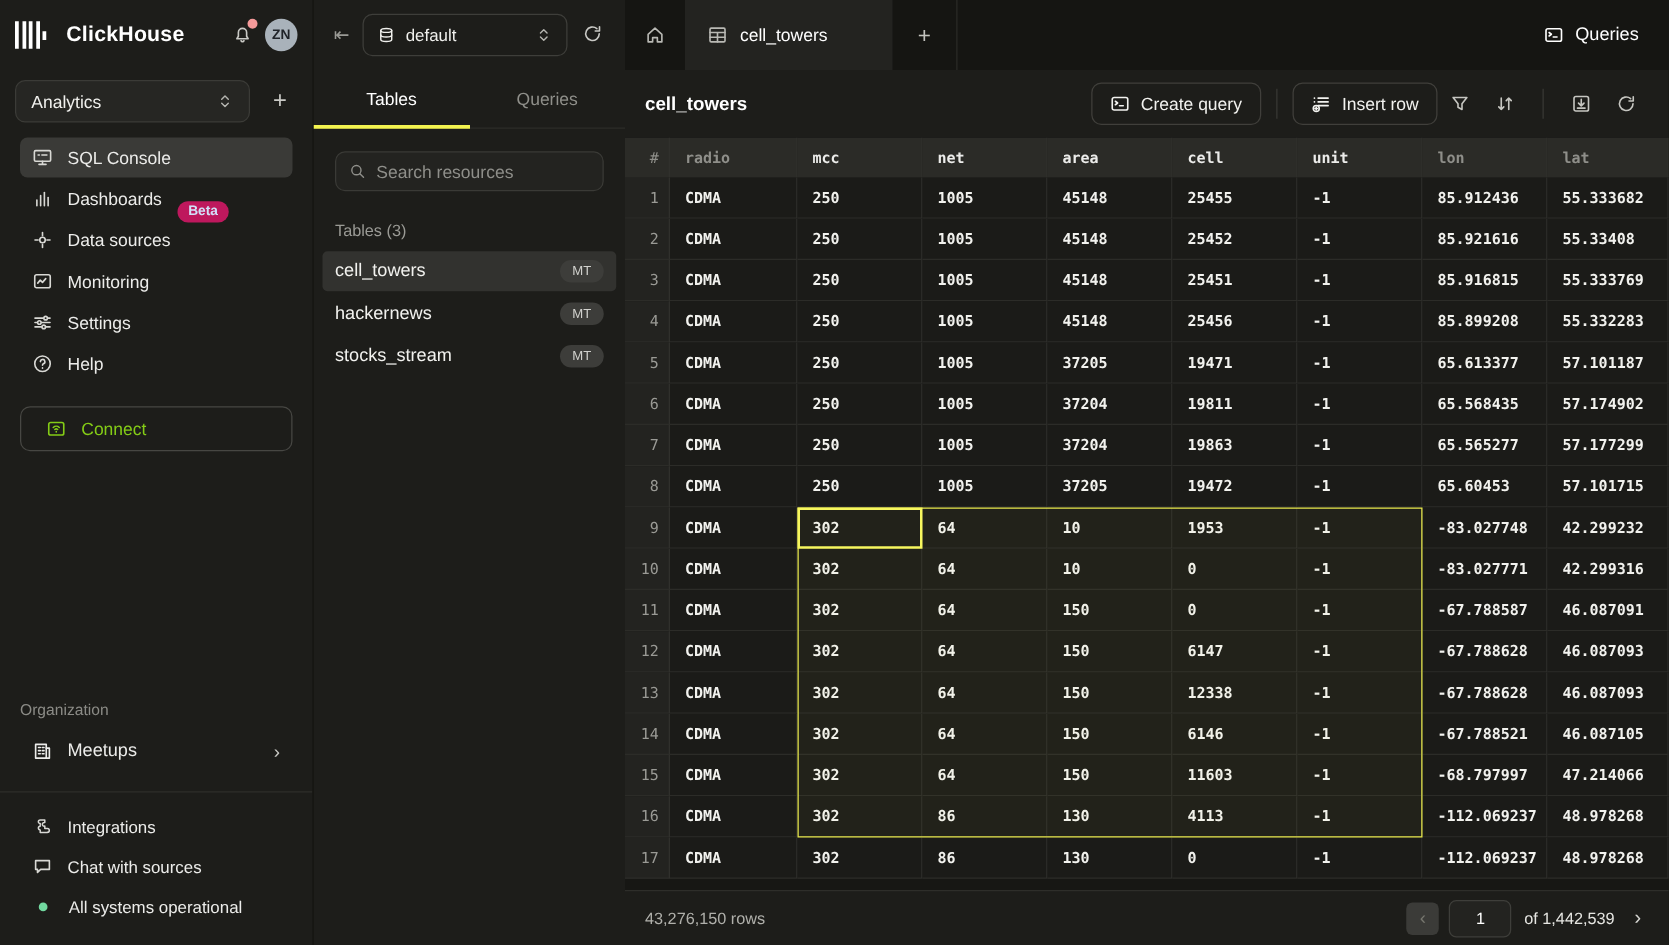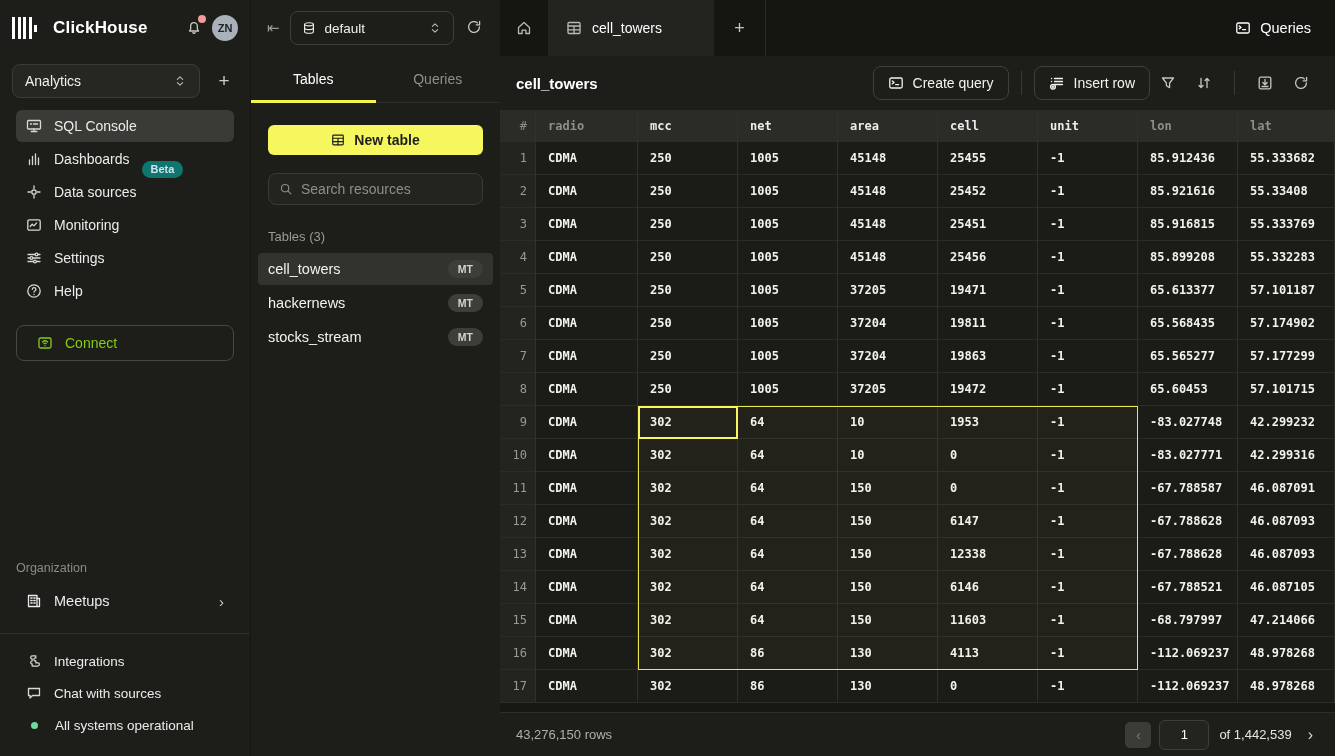--- a/index.html
+++ b/index.html
@@ -26,21 +26,21 @@
   .ws-row { display:flex; align-items:center; gap:10px; padding:8px 12px 10px; }
   .ws-select { flex:1; height:34px; background:#262623; border:1px solid #3b3b37; border-radius:8px; display:flex; align-items:center; padding:0 12px; font-size:14px; color:#f0f0ed; }
   .ws-select .spacer { flex:1; }
   .updown { color:#b5b5b0; }
   .plus-btn { width:28px; height:28px; display:flex; align-items:center; justify-content:center; color:#c9c9c5; font-size:19px; font-weight:300; }
 
   .nav { padding:2px 16px 0; display:flex; flex-direction:column; gap:1px; }
   .nav-item { height:32px; display:flex; align-items:center; gap:12px; padding:0 10px; border-radius:6px; color:#ececea; font-size:14px; }
   .nav-item.active { background:#3a3a37; }
   .nav-item .ic { color:#d8d8d4; }
-  .badge-beta { background:#0f766e; color:#d2e0f8; font-size:11px; font-weight:bold; padding:3px 9px; border-radius:10px; line-height:1;margin-top:20px; }
+  .badge-beta { background:#be185d; color:#d2e0f8; font-size:11px; font-weight:bold; padding:3px 9px; border-radius:10px; line-height:1;margin-top:20px; }
 
   .connect-btn { margin:18px 16px 0; height:36px; border:1px solid #474743; border-radius:8px; display:flex; align-items:center; gap:12px; padding:0 20px; font-size:14px; color:#84cc16; }
   .sb-spacer { flex:1; }
   .org-label { color:#8b8b86; font-size:12.5px; padding:0 16px 10px; }
   .meetups-row { height:32px; margin:0 16px; display:flex; align-items:center; gap:12px; padding:0 10px 0 10px; border-radius:6px; font-size:14.5px; }
   .meetups-row .spacer { flex:1; }
   .chev { color:#c9c9c5; font-size:15px; }
   .sb-divider { border-top:1px solid #2e2e2a; margin:16px 0 12px; }
   .sb-foot { padding:0 16px 16px; display:flex; flex-direction:column; gap:2px; }
   .sb-foot .nav-item { padding:0 10px; height:30px; font-size:13.5px; }
@@ -59,21 +59,21 @@
   .pn-tab.active::after { content:""; position:absolute; left:0; right:0; bottom:-1px; height:3px; background:#f4f44f; }
   .new-table-btn { margin:22px 17px 0; height:30px; background:#f6f65e; color:#1d1d1a; border-radius:6px; display:flex; align-items:center; justify-content:center; gap:9px; font-size:14px; font-weight:600; }
   .new-table-btn .ic { stroke:#1d1d1a; }
   .search-box { margin:18px 17px 0; height:32px; background:#232320; border:1px solid #3a3a36; border-radius:8px; display:flex; align-items:center; gap:8px; padding:0 10px; color:#8f8f8a; }
   .search-box input { background:transparent; border:none; outline:none; color:#d8d8d4; font-size:14px; width:100%; font-family:inherit; }
   .search-box input::placeholder { color:#8f8f8a; }
   .tables-label { color:#9a9a95; font-size:13px; padding:24px 17px 8px; }
   .table-item { height:32px; margin:1px 7px; padding:0 10px; border-radius:4px; display:flex; align-items:center; font-size:14.5px; color:#f2f2ef; }
   .table-item.active { background:#32322f; }
   .table-item .spacer { flex:1; }
-  .badge-mt { background:#3d3d3a; color:#d2d2ce; font-size:10.5px; font-weight:bold; padding:4px 10px; border-radius:11px; line-height:1; }
+  .badge-mt { background:#3d3d3a; color:#d2d2ce; font-size:10.5px; font-weight:normal; padding:4px 10px; border-radius:11px; line-height:1; }
 
   
   .main { flex:1; display:flex; flex-direction:column; background:#1d1d1a; min-width:0; }
   .tabbar { height:56px; background:#151512; display:flex; align-items:stretch; flex:none; }
   .home-btn { width:48px; display:flex; align-items:center; justify-content:center; color:#b9b9b4; }
   .doc-tab { width:166px; background:#232320; display:flex; align-items:center; gap:10px; padding:0 18px; color:#fff; font-size:14px; }
   .doc-tab .ic { color:#b9b9b4; }
   .addtab-zone { width:52px; display:flex; align-items:center; justify-content:center; border-right:1px solid #2a2a26; }
   .add-tab { color:#c3c3be; font-size:18px; font-weight:300; padding:4px 10px; }
   .tabbar .spacer { flex:1; }
@@ -266,27 +266,20 @@
             <path d="M13.6 2.4v3.4h-3.4"></path>
           </svg>
       </span>
     </div>
 
     <div class="pn-tabs">
       <div class="pn-tab active">Tables</div>
       <div class="pn-tab">Queries</div>
     </div>
 
-    <div class="new-table-btn">
-      <svg class="ic ic14" viewBox="0 0 16 16">
-          <rect x="2" y="2.5" width="12" height="11" rx="1"></rect>
-          <path d="M2 6h12M2 9.8h12M8 6v7.5"></path>
-        </svg>
-      <span>New table</span>
-    </div>
 
     <div class="search-box">
       <svg class="ic ic14" viewBox="0 0 16 16">
           <circle cx="7" cy="7" r="4.2"></circle>
           <path d="M10.2 10.2l3.3 3.3"></path>
         </svg>
       <input placeholder="Search resources" style="">
     </div>
 
     <div class="tables-label">Tables (3)</div>

